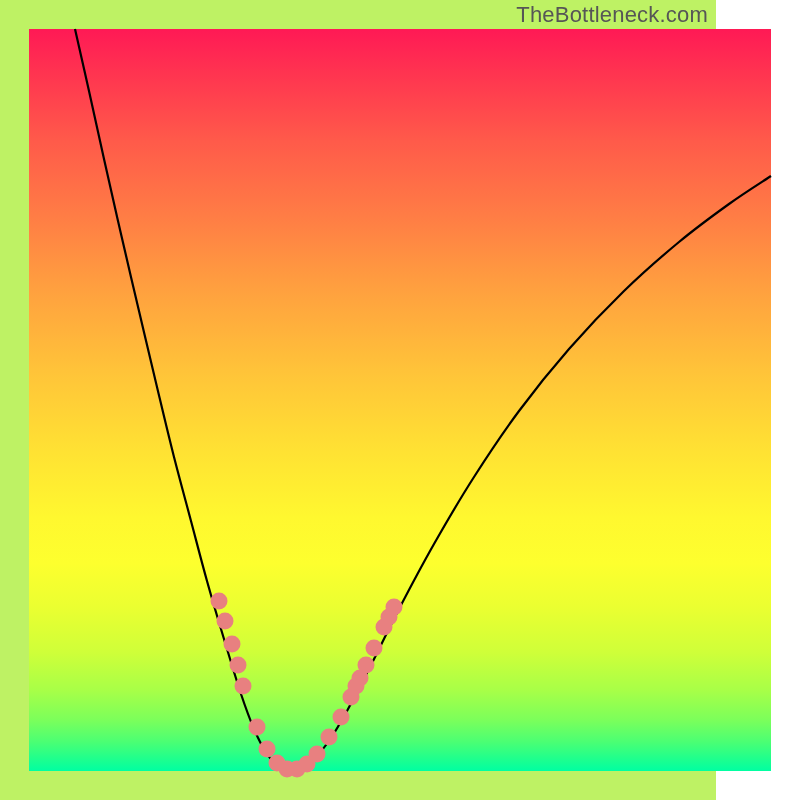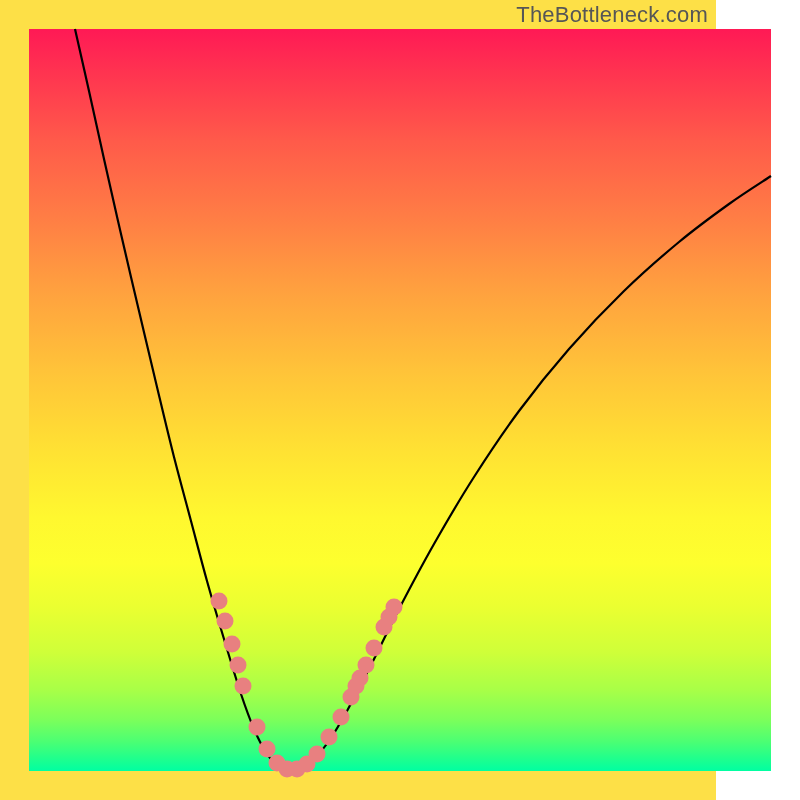--- a/index.html
+++ b/index.html
@@ -5,21 +5,21 @@
   html, body {
     margin: 0;
     padding: 0;
     width: 800px;
     height: 800px;
     overflow: hidden;
   }
   .frame {
     width: 716px;
     height: 800px;
-    background: #fde047;
+    background: #bef264;
     position: relative;
   }
   .plot-area {
     position: absolute;
     left: 29px;
     top: 29px;
     width: 742px;
     height: 742px;
     background: linear-gradient(to bottom,
       #ff1955 0%,

